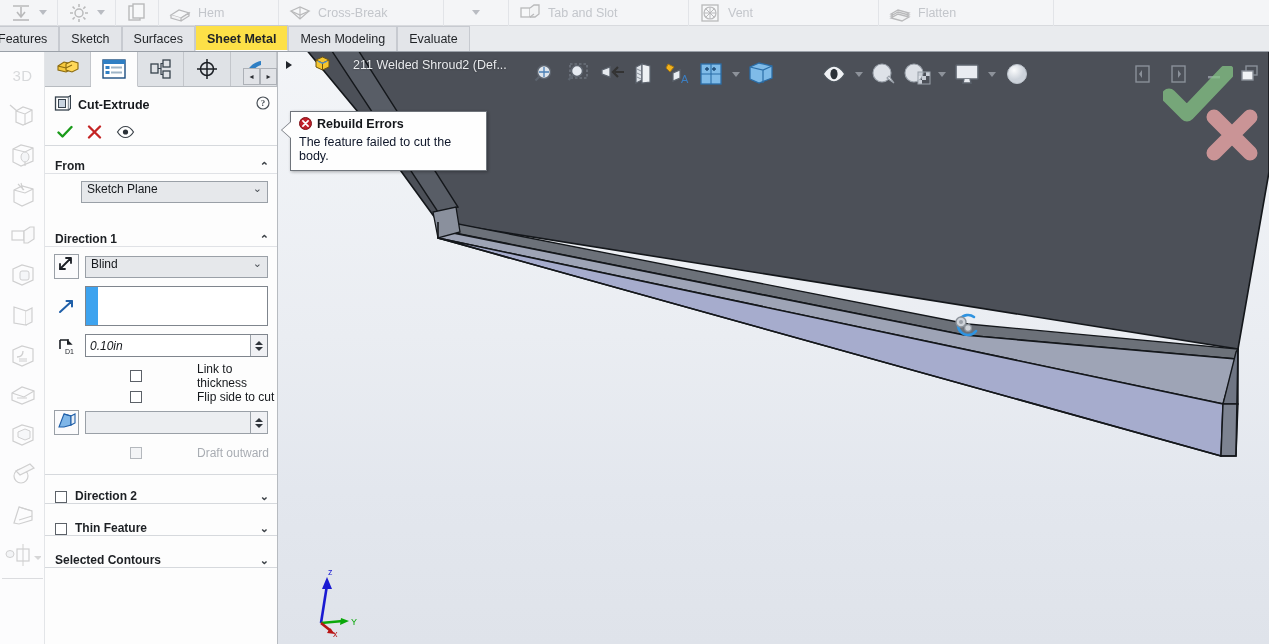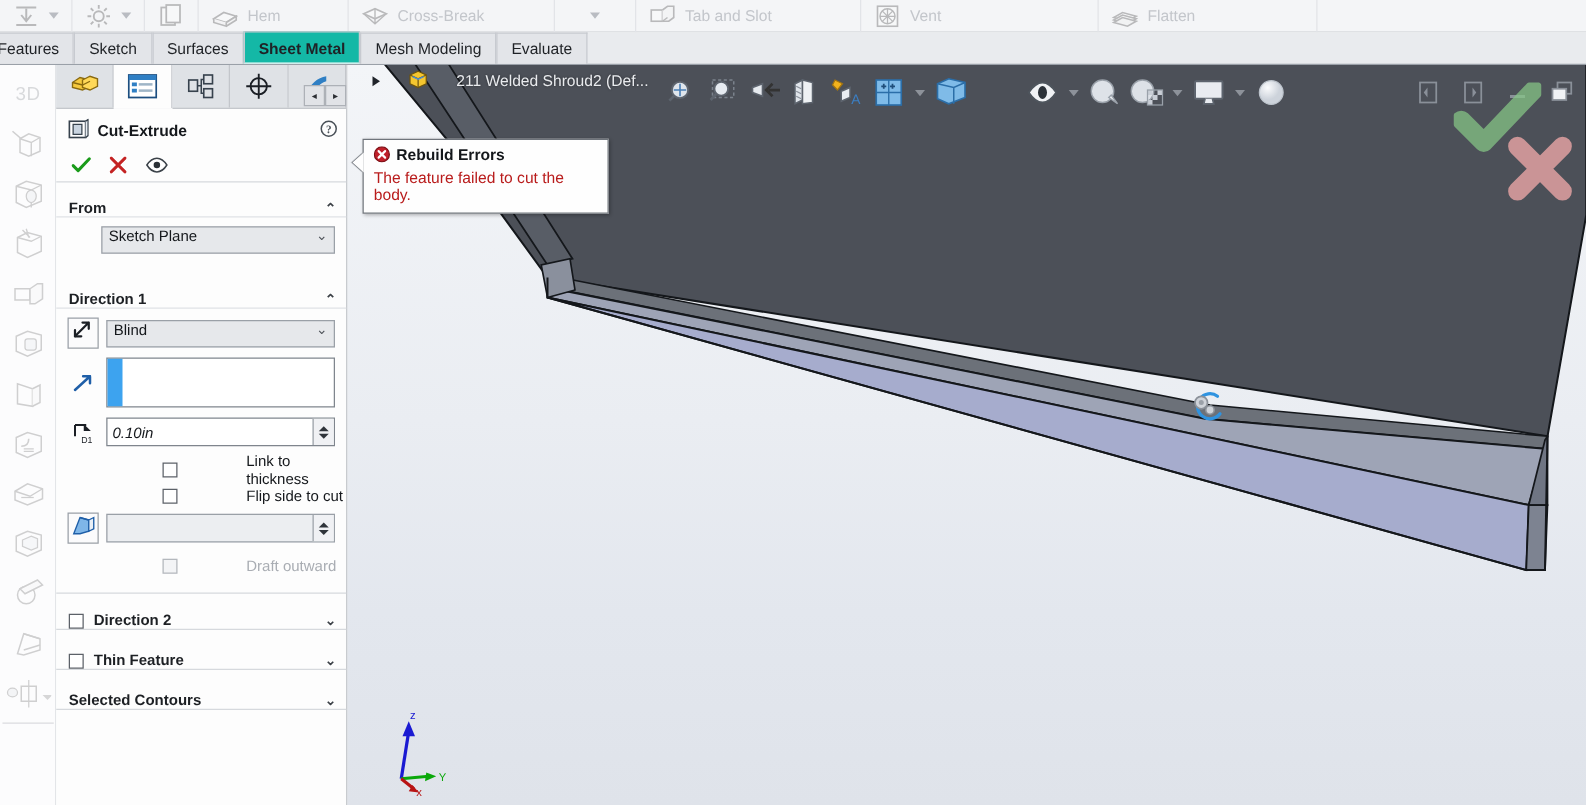--- a/index.html
+++ b/index.html
@@ -44,21 +44,21 @@
     height: 25px; line-height: 25px;
     padding: 0 11px;
     font-size: 12.5px; color: #1f2226;
     background: #e3e5e9;
     border-left: 1px solid #c7cad0;
     border-right: 1px solid #c7cad0;
     border-top: 1px solid #c7cad0;
     cursor: default; white-space: nowrap;
   }
   .cmtab.active {
-    background: #14b8a6;
+    background: #fde047;
     font-weight: bold;
     height: 26px; line-height: 26px;
     border-bottom: 1px solid #fdfdfe;
     position: relative; z-index: 3;
   }
 
   
   .leftbar {
     position: absolute; left: 0; top: 52px; width: 45px; height: 592px;
     background: #fcfcfd;
@@ -205,42 +205,42 @@
     width: 0;height:0;border-left:4px solid transparent;border-right:4px solid transparent;
     border-top:5px solid #8d929a; margin: 0 3px;
   }
 
   
   .wctl { position: absolute; right: 8px; top: 0; height: 44px; display:flex; align-items:center; gap: 14px; }
   .wc { width: 22px; height: 22px; display:flex;align-items:center;justify-content:center; }
 
   
   .treeitem {
-    position: absolute; left: 20px; top: 3px;
+    position: absolute; left: 8px; top: 3px;
     display: flex; align-items: center; gap: 22px;
     font-size: 12.5px; color: #e9ebee;
     text-shadow: 0 0 2px rgba(0,0,0,.45);
   }
   .tri {
     width: 0;height:0;border-top:4.5px solid transparent;border-bottom:4.5px solid transparent;
     border-left:6px solid #20242a;
   }
 
   
   .callout {
     position: absolute; left: 12px; top: 59px;
     width: 197px;
     background: #fefefe;
     border: 1px solid #6f747b;
     box-shadow: 1px 1px 3px rgba(0,0,0,.30);
     padding: 5px 8px 7px 8px;
     z-index: 30;
   }
   .callout .hd { display:flex; gap:5px; font-size:12.5px; font-weight:bold; color:#14171b; }
-  .callout .bd { font-size:12.5px; color:#b91c1c; margin-top:2px; }
+  .callout .bd { font-size:12.5px; color:#0f172a; margin-top:2px; }
   .callout .tail {
     position: absolute; left: -9px; top: 10px;
     width: 0; height: 0;
     border-top: 8px solid transparent; border-bottom: 8px solid transparent;
     border-right: 9px solid #fefefe;
     filter: drop-shadow(-1px 0 0 #6f747b);
   }
 
   
   .confirm { position: absolute; right: 0; top: 0; width: 120px; height: 120px; }

